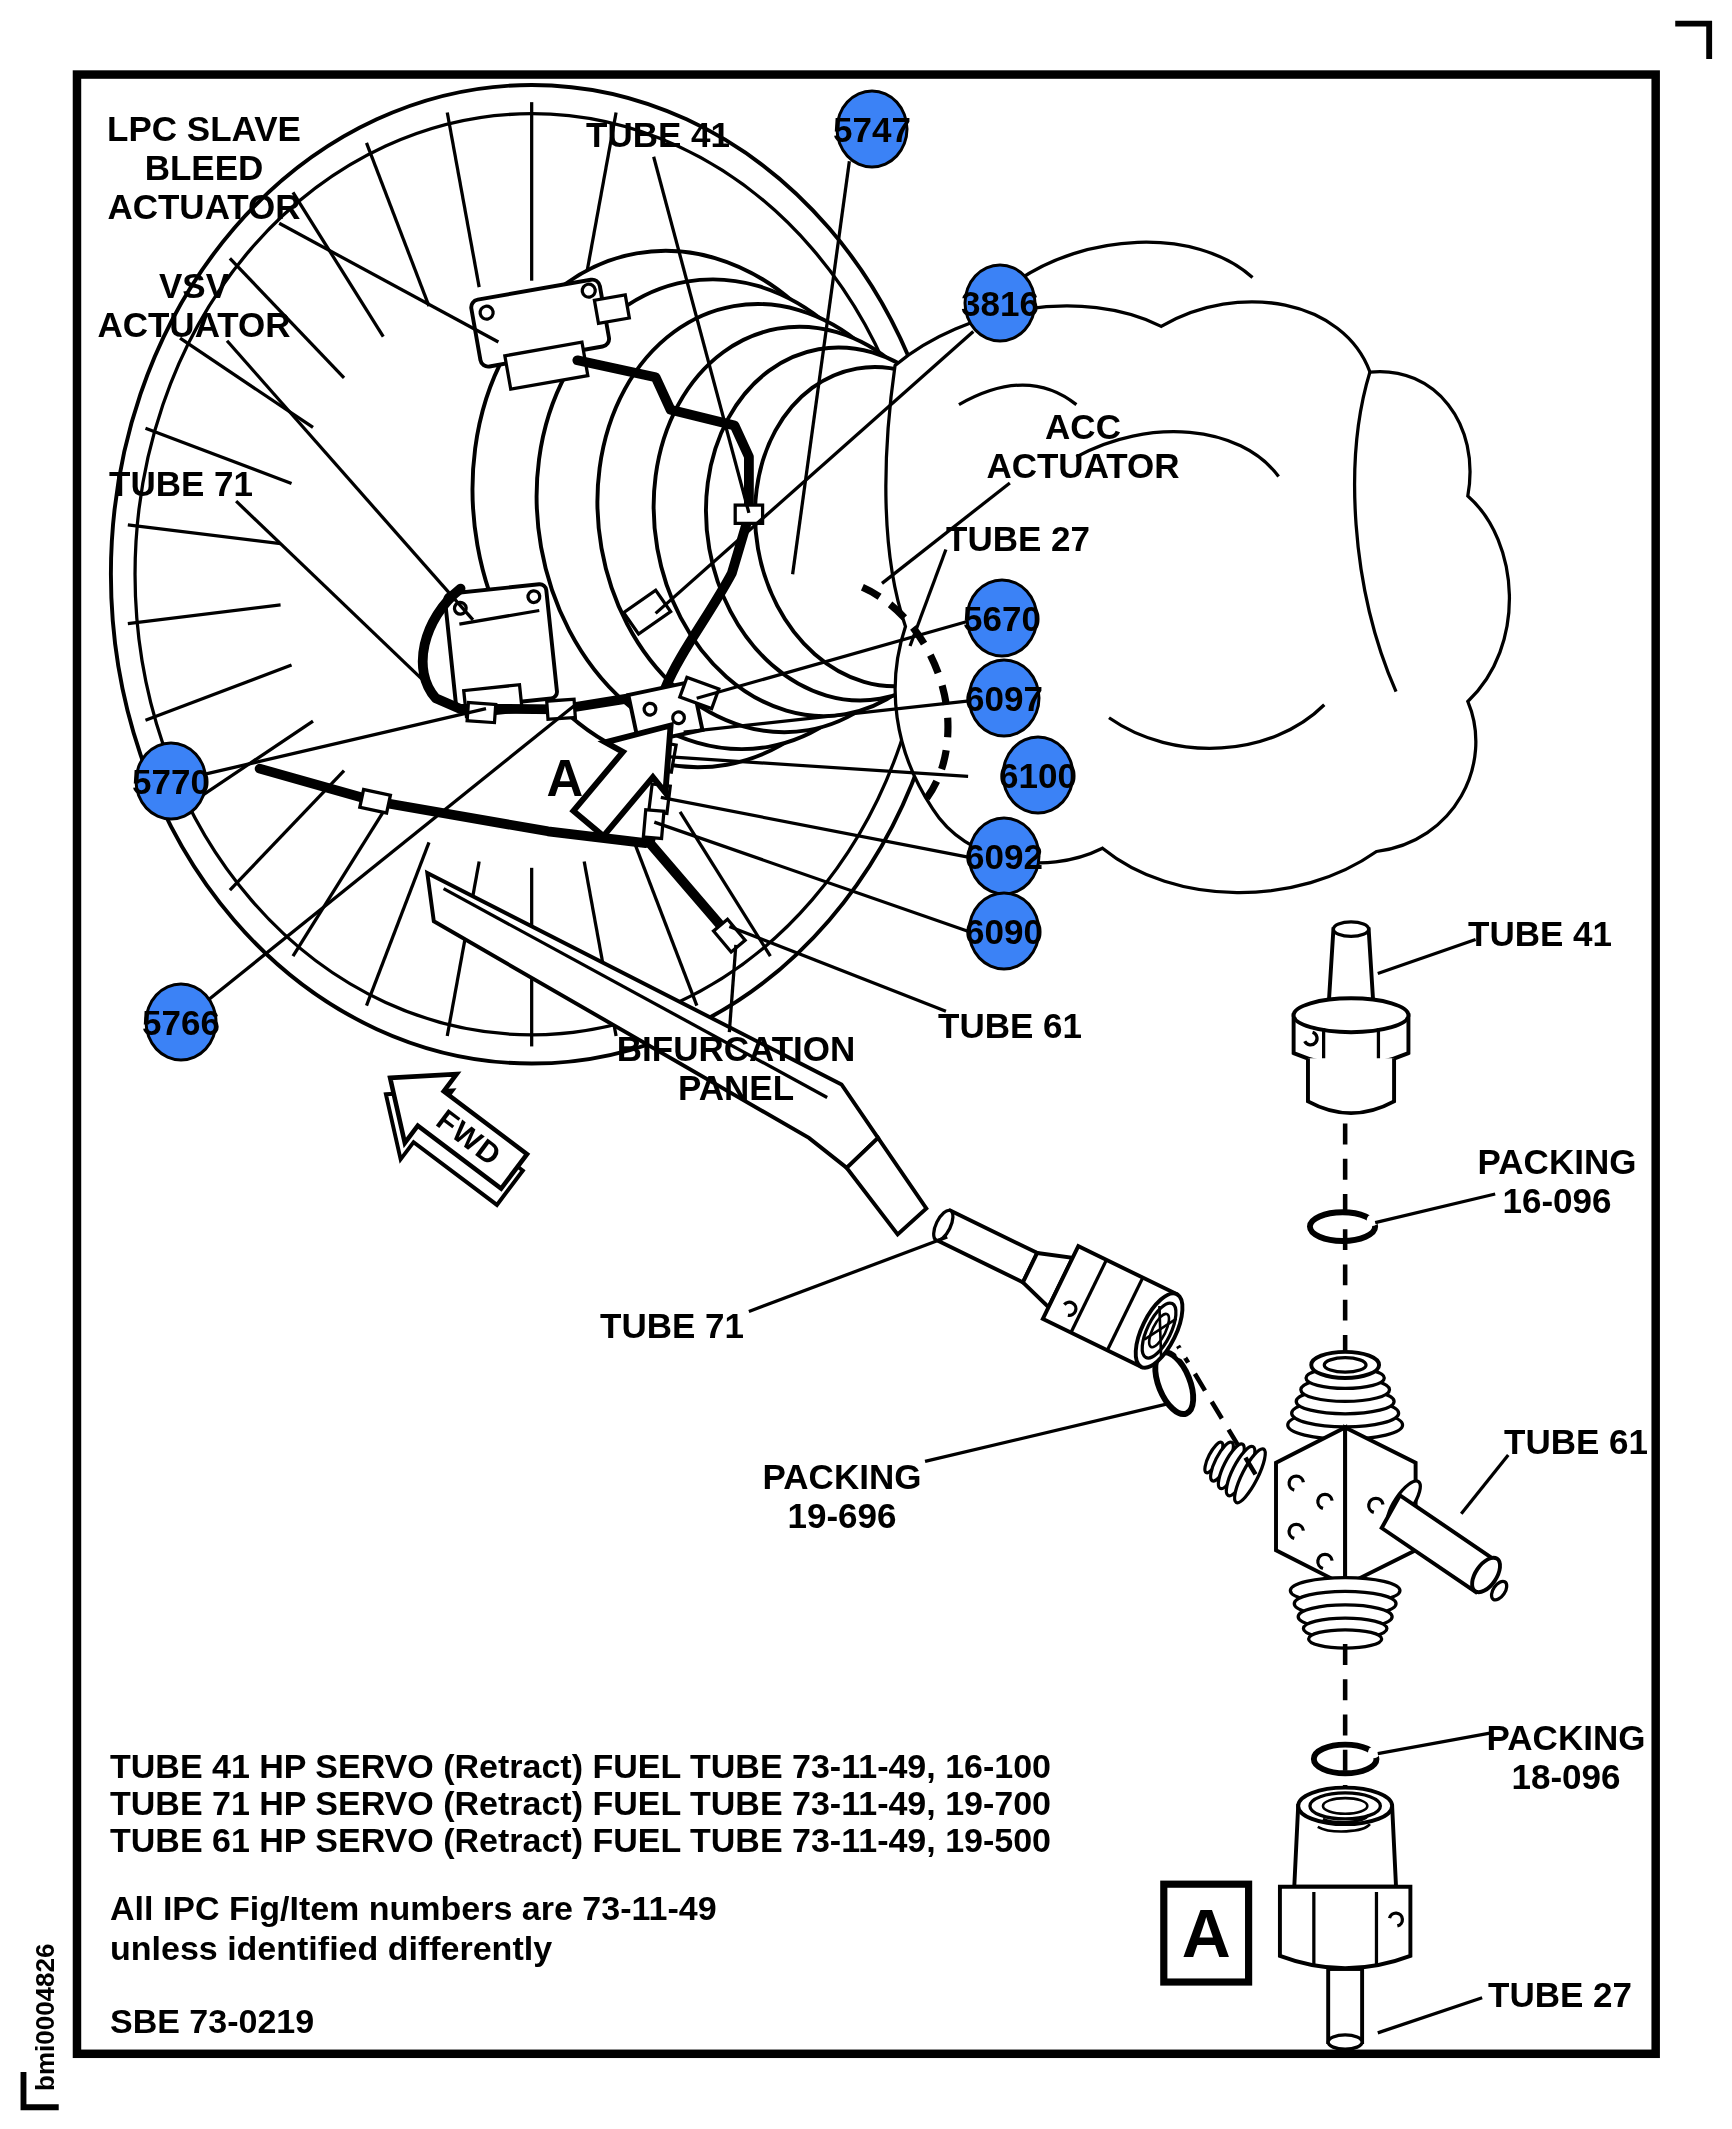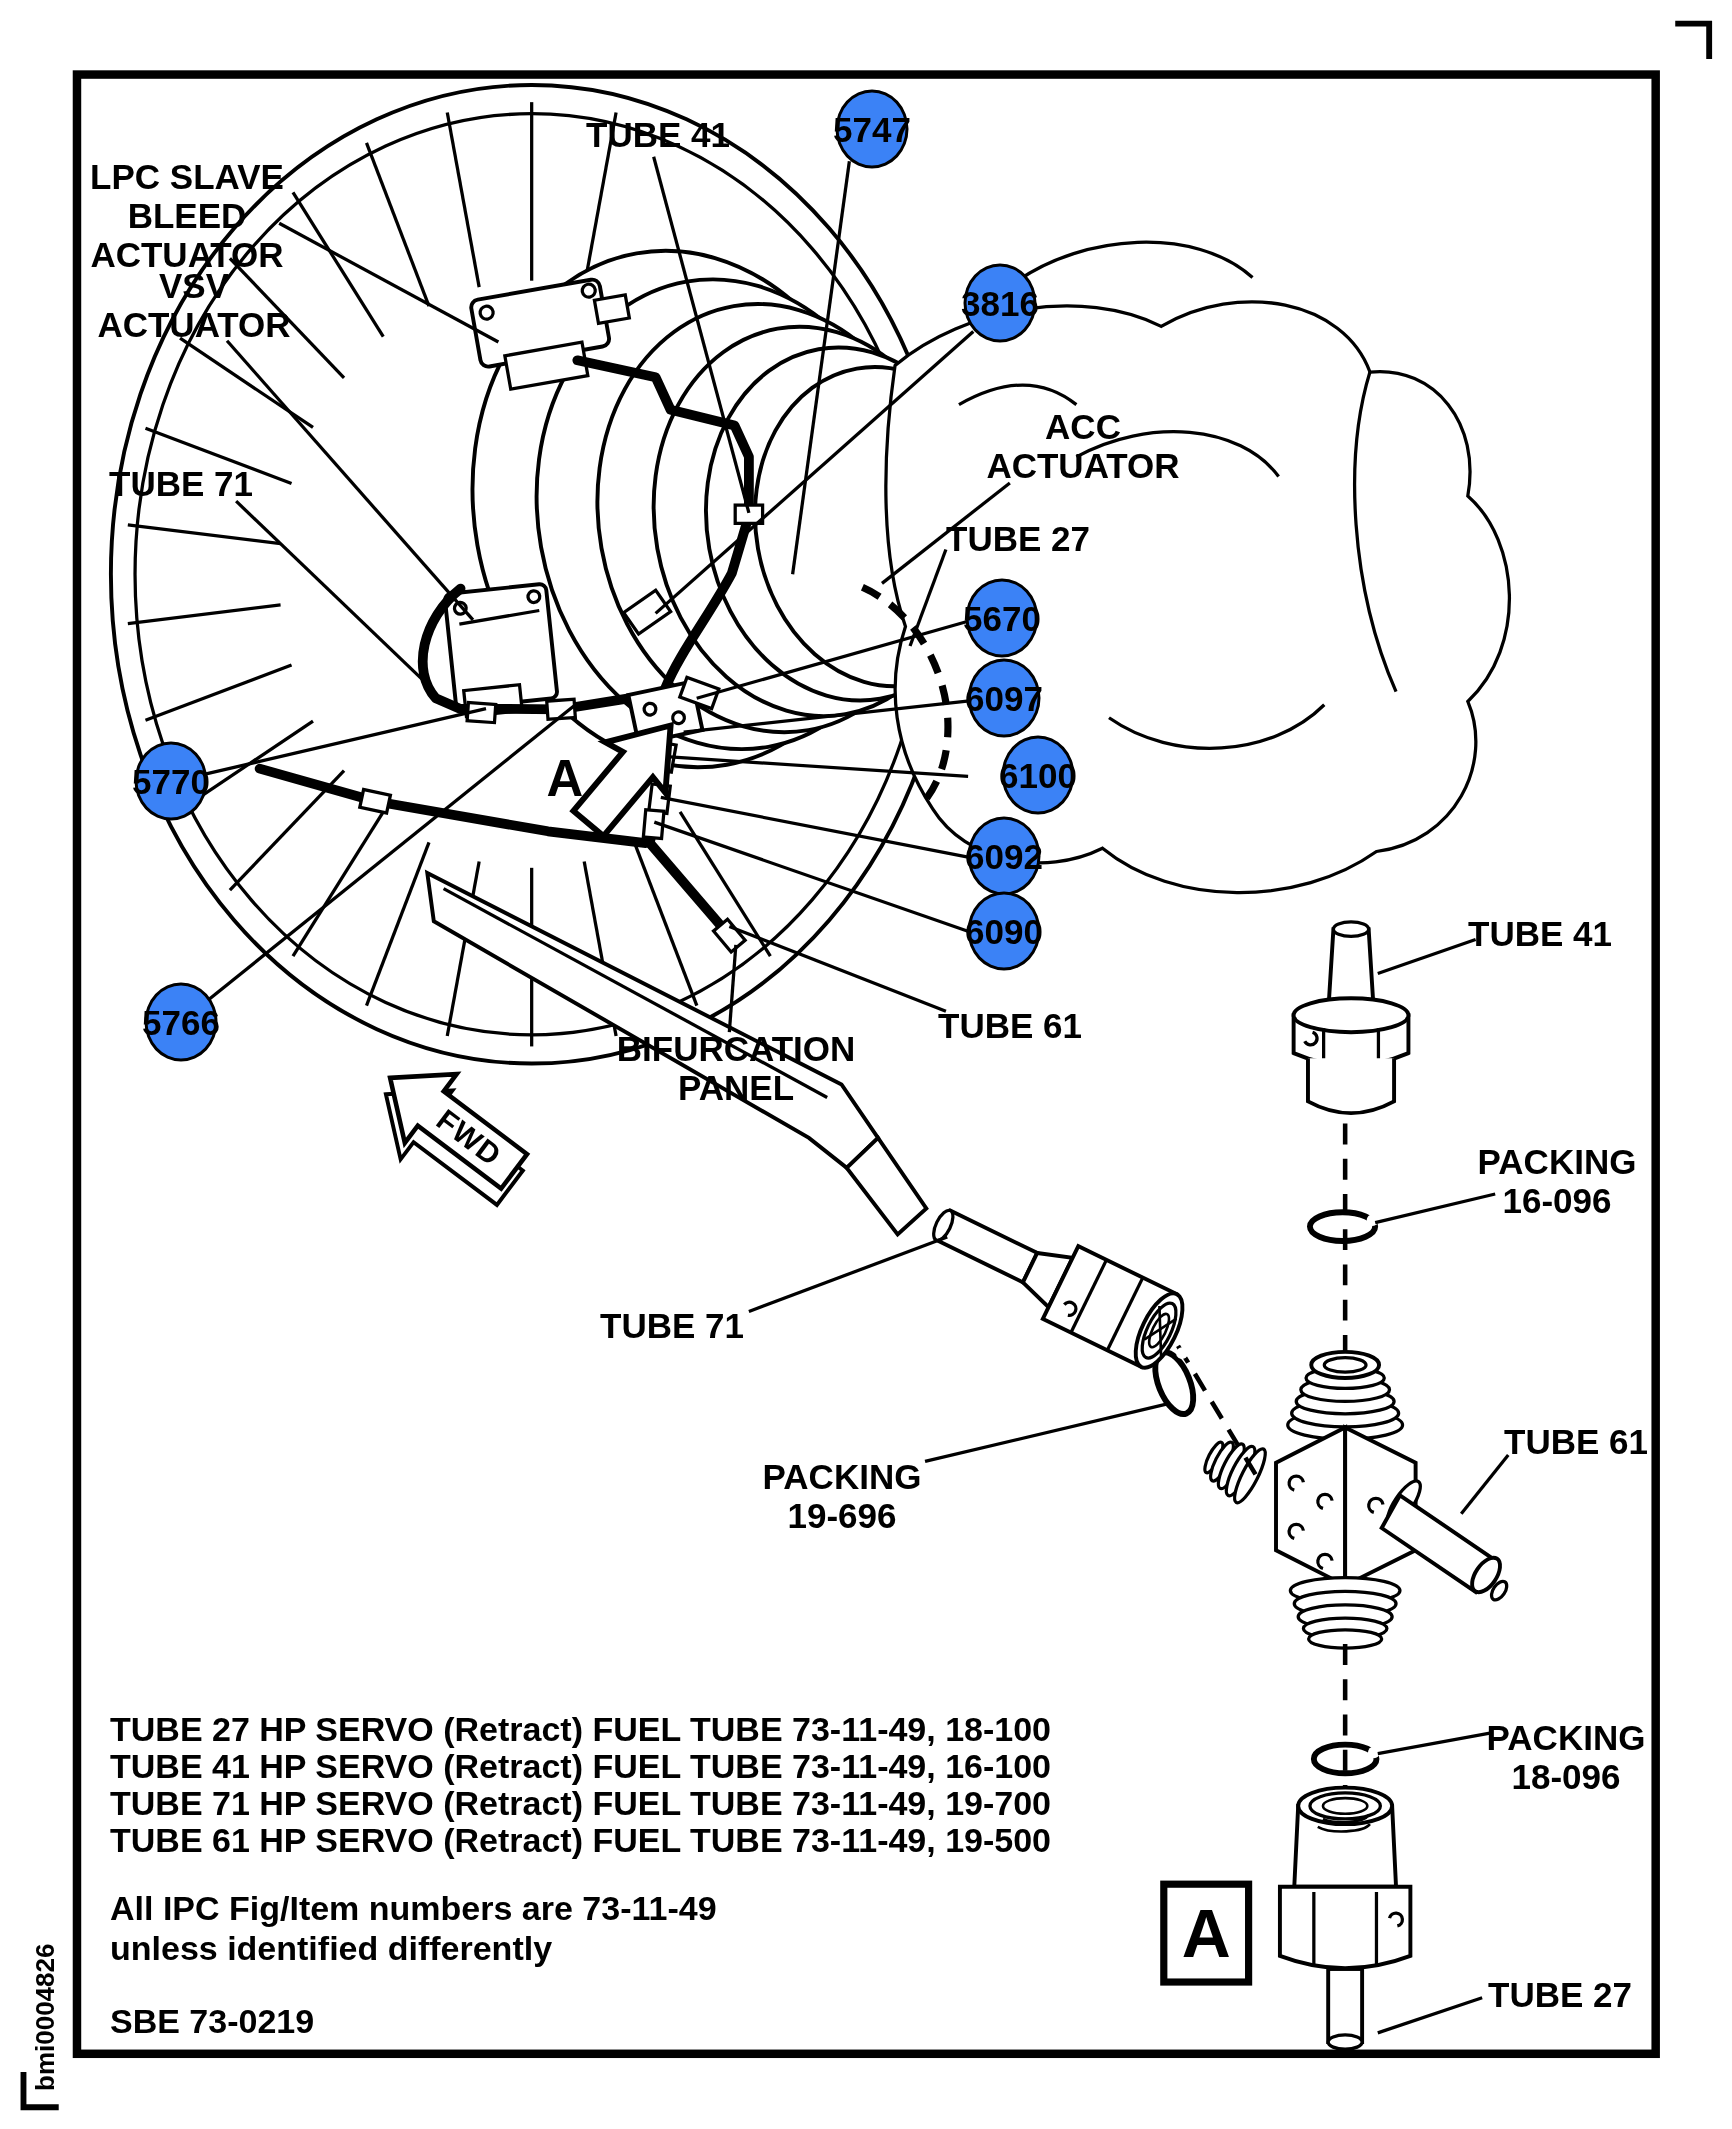--- a/index.html
+++ b/index.html
@@ -295,21 +295,21 @@
     <line x1="2272" y1="3062" x2="2112" y2="3116"></line>
     <line x1="1148" y1="2010" x2="1452" y2="1896"></line>
   </g>
 
   <g>
     <rect x="1784" y="2888" width="130" height="150" fill="#fff" stroke="#000" stroke-width="11"></rect>
     <text x="1849" y="3000" font-size="104" font-weight="bold" text-anchor="middle" font-family="Liberation Sans, sans-serif">A</text>
   </g>
 </svg>
 
-<div class="lbl" style="left:187px;top:168px;margin-top:48px;">LPC SLAVE
+<div class="lbl" style="left:204px;top:168px;">LPC SLAVE
 BLEED
 ACTUATOR</div>
 <div class="lbl" style="left:194px;top:305px;">VSV
 ACTUATOR</div>
 <div class="lbl" style="left:181px;top:484px;">TUBE 71</div>
 <div class="lbl" style="left:658px;top:135px;">TUBE 41</div>
 <div class="lbl" style="left:1083px;top:446px;">ACC
 ACTUATOR</div>
 <div class="lbl" style="left:1018px;top:539px;">TUBE 27</div>
 <div class="lbl" style="left:1010px;top:1026px;">TUBE 61</div>
@@ -348,21 +348,20 @@
 <div class="lbl" style="left:1557px;top:1181px;">PACKING
 16-096</div>
 <div class="lbl" style="left:1576px;top:1442px;">TUBE 61</div>
 <div class="lbl" style="left:842px;top:1496px;">PACKING
 19-696</div>
 <div class="lbl" style="left:1566px;top:1757px;">PACKING
 18-096</div>
 <div class="lbl" style="left:1560px;top:1995px;">TUBE 27</div>
 <div class="lbl" style="left:672px;top:1326px;">TUBE 71</div>
 
-<div class="legend-line" style="top:1710px;">TUBE 27 HP SERVO (Retract) FUEL TUBE 73-11-49, 18-100</div>
 <div class="legend-line" style="top:1747px;">TUBE 41 HP SERVO (Retract) FUEL TUBE 73-11-49, 16-100</div>
 <div class="legend-line" style="top:1784px;">TUBE 71 HP SERVO (Retract) FUEL TUBE 73-11-49, 19-700</div>
 <div class="legend-line" style="top:1821px;">TUBE 61 HP SERVO (Retract) FUEL TUBE 73-11-49, 19-500</div>
 
 <div class="notes">All IPC Fig/Item numbers are 73-11-49
 unless identified differently</div>
 <div class="sbe">SBE 73-0219</div>
 <div class="artifact">bmi0004826</div>
 
 </div>

